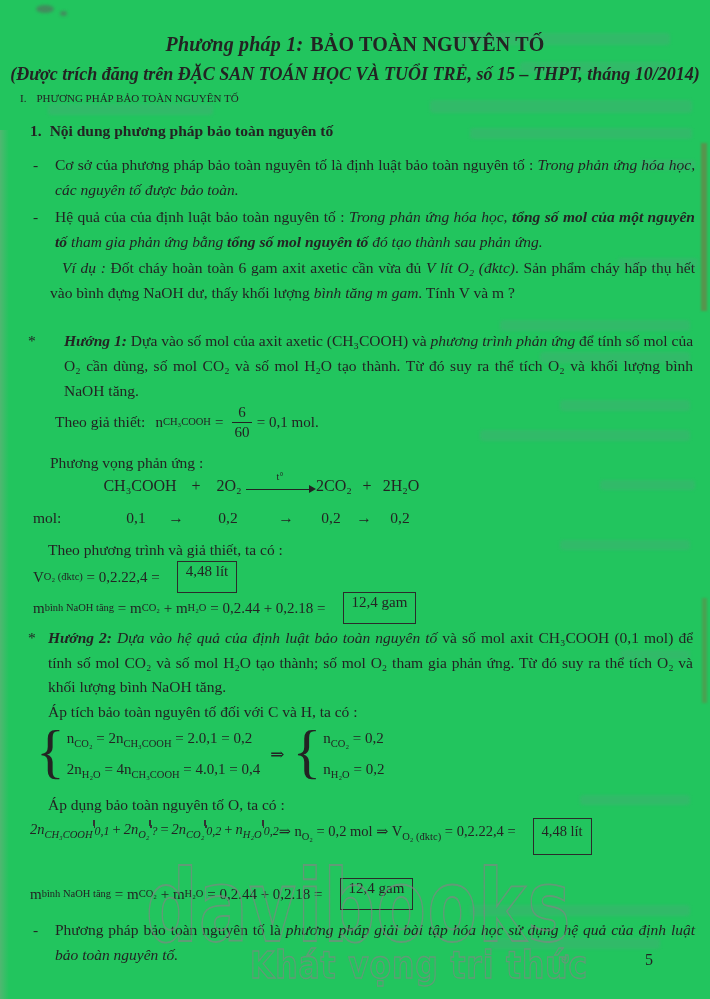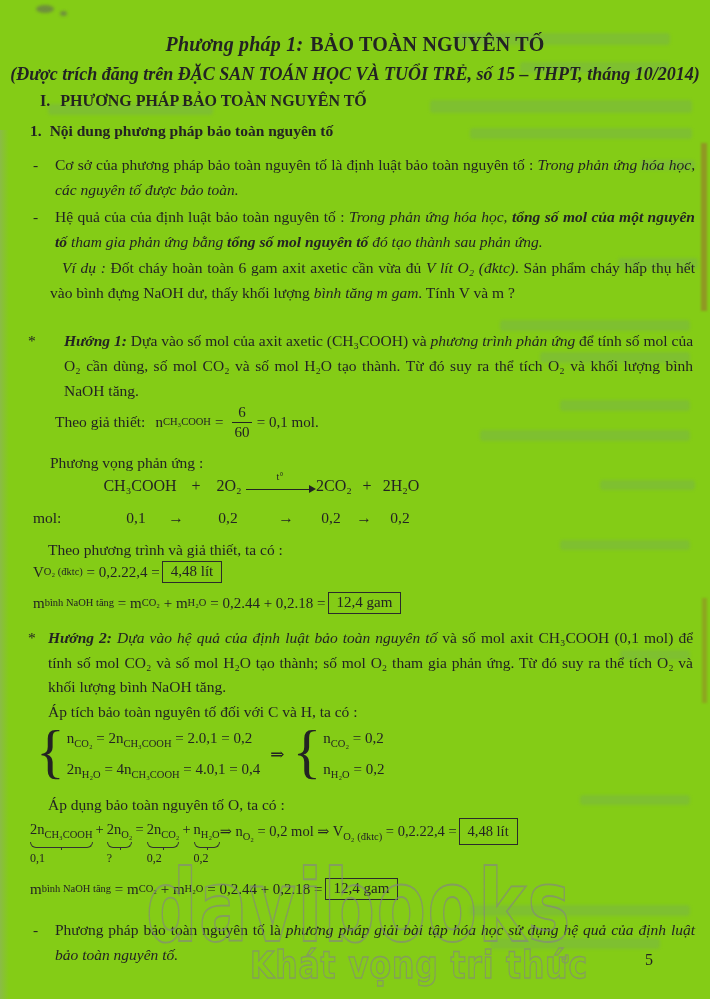--- a/index.html
+++ b/index.html
@@ -1,36 +1,36 @@
 <!DOCTYPE html>
 <html><head>
 <meta charset="utf-8">
 <style>
   html,body { margin:0; padding:0; background:#f7f5ef; }
-  .page { position:relative; width:710px; height:999px; background:#84cc16;
+  .page { position:relative; width:710px; height:999px; background:#22c55e;
           font-family:"Liberation Serif","DejaVu Serif",serif; color:#232323; overflow:hidden; }
   .abs { position:absolute; z-index:2; }
   .b { font-weight:bold; } .i { font-style:italic; }
 
   .title { top:33px; left:0; width:710px; text-align:center; font-size:20px; letter-spacing:.2px; }
   .title .main { margin-left:7px; }
   .subtitle { top:64px; left:0; width:710px; text-align:center; font-size:18px; }
-  .h1 { top:92px; left:40px; font-size:16px; font-weight:bold; }
+  .h1 { top:92px; left:20px; font-size:11px; font-weight:normal; }
   .h1 .num { margin-right:10px; }
   .h2 { top:122px; left:30px; font-size:15.5px; font-weight:bold;text-align:right; }
   .h2 .num { margin-right:8px; }
 
   .para { font-size:15.5px; line-height:25px; text-align:justify; }
   .bullet { position:absolute; left:0; top:0; }
   .pt { display:block; margin-left:22px; }
 
   sub.s { font-size:10.5px; line-height:0; vertical-align:-4px; letter-spacing:0; }
   .formula { display:flex; align-items:center; font-size:15px; white-space:nowrap; }
   .formula .sp { white-space:pre; }
-  .boxed { display:inline-block; border:1.4px solid #2b2b2b; padding:1px 8px 2px; margin-left:2px; white-space:pre; }
+  .boxed { display:inline-block; border:1.4px solid #2b2b2b; padding:1px 8px 12px; margin-left:17px; white-space:pre; }
 
   .frac { display:inline-flex; flex-direction:column; align-items:center; margin:0 5px; }
   .frac .fn { padding:0 6px 1px; border-bottom:1.3px solid #232323; line-height:18px; }
   .frac .fd { line-height:19px; }
 
   .rtok { position:absolute; transform:translateX(-50%); font-size:16px; white-space:nowrap; }
   .rtok2 { position:absolute; transform:translateX(-50%); top:32px; font-size:15.5px; white-space:nowrap; }
   .mollabel { position:absolute; left:33px; top:32px; font-size:15.5px; }
   .rxnarrow { display:inline-block; position:relative; width:72px; height:22px; }
   .rxnarrow .tdeg { position:absolute; top:-6px; left:50%; transform:translateX(-50%); font-size:10px; font-style:normal; }
@@ -38,21 +38,21 @@
   .rxnarrow .shaft::after { content:""; position:absolute; right:-5px; top:-4.6px; width:0; height:0;
       border-left:7px solid #232323; border-top:4px solid transparent; border-bottom:4px solid transparent; }
 
   .bigbrace { font-size:60px; font-weight:400; line-height:58px; padding:0 2px 6px 0; }
   .syslines { display:flex; flex-direction:column; }
   .sysline { line-height:31px; font-size:15px; white-space:pre; }
   .implies { margin:0 8px 0 10px; font-size:17px; }
 
   .obx { display:flex; align-items:flex-start; font-size:14.5px; white-space:nowrap; }
   .obx .op { line-height:22px; margin:0 3px; }
-  .ubgroup { display:inline-flex; flex-direction:column; align-items:flex-start; }
+  .ubgroup { display:inline-flex; flex-direction:row; align-items:center;font-style:italic; }
   .ubterm { line-height:22px; }
   .ubrace { align-self:stretch; position:relative; height:5px; margin-top:2px;
       border:1.2px solid #333; border-top:none; border-bottom-left-radius:7px; border-bottom-right-radius:7px; }
   .ubrace::after { content:""; position:absolute; left:50%; bottom:-3px; width:1.2px; height:3px; background:#333; }
   .ublabel { font-size:12px; line-height:13px; margin-top:4px; }
   .obxtail { line-height:22px; }
 
   .wm { position:absolute; z-index:6; pointer-events:none; white-space:nowrap;
         font-family:"DejaVu Sans","Liberation Sans",sans-serif; font-weight:bold;
         color:rgba(138,138,138,0.30); }

